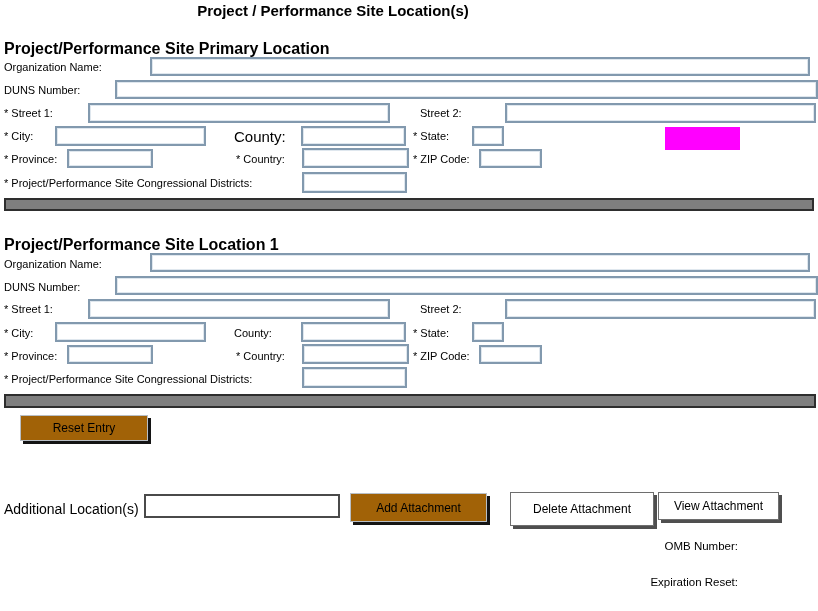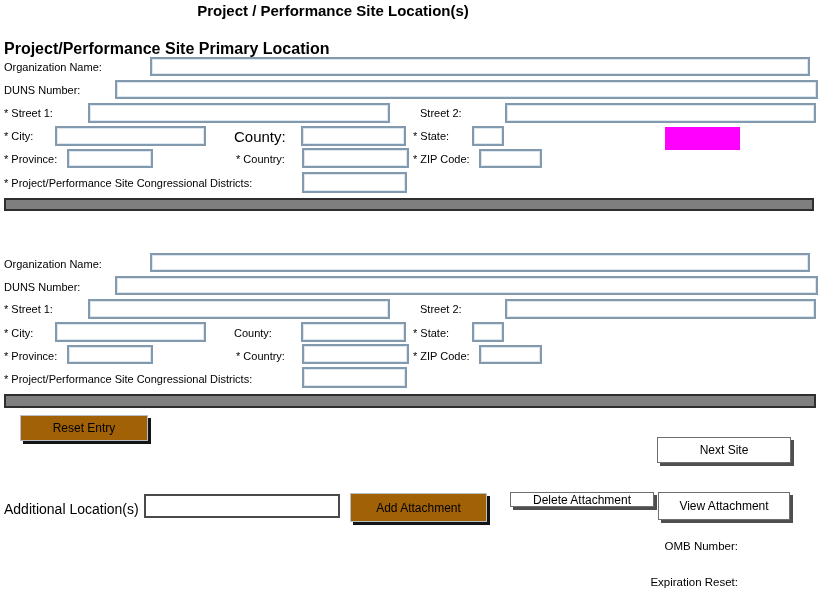--- a/index.html
+++ b/index.html
@@ -57,20 +57,21 @@
   <div class="lbl" style="left:236px;top:153px;">* Country:</div>
   <input class="fld" style="left: 302px; top: 148px; width: 107px; height: 20px;" value="">
   <div class="lbl" style="left:413px;top:153px;">* ZIP Code:</div>
   <input class="fld" style="left: 479px; top: 149px; width: 63px; height: 19px;" value="">
 
   <div class="lbl" style="left:4px;top:177px;">* Project/Performance Site Congressional Districts:</div>
   <input class="fld" style="left: 302px; top: 172px; width: 105px; height: 21px;" value="">
 
   <div class="bar" style="left:4px;top:198px;width:810px;height:13px;"></div>
 
+  <div class="sechead" style="left:4px;top:236px;">Project/Performance Site Location 1</div>
 
   <div class="lbl" style="left:4px;top:258px;">Organization Name:</div>
   <input class="fld" style="left: 150px; top: 253px; width: 660px; height: 19px;" value="">
 
   <div class="lbl" style="left:4px;top:281px;">DUNS Number:</div>
   <input class="fld" style="left: 115px; top: 276px; width: 703px; height: 19px;" value="">
 
   <div class="lbl" style="left:4px;top:303px;">* Street 1:</div>
   <input class="fld" style="left: 88px; top: 299px; width: 302px; height: 20px;" value="">
   <div class="lbl" style="left:420px;top:303px;">Street 2:</div>
@@ -90,25 +91,24 @@
   <div class="lbl" style="left:413px;top:350px;">* ZIP Code:</div>
   <input class="fld" style="left: 479px; top: 345px; width: 63px; height: 19px;" value="">
 
   <div class="lbl" style="left:4px;top:373px;">* Project/Performance Site Congressional Districts:</div>
   <input class="fld" style="left: 302px; top: 367px; width: 105px; height: 21px;" value="">
 
   <div class="bar" style="left:4px;top:394px;width:812px;height:14px;"></div>
 
   <div class="btn btn-blue" style="left:20px;top:415px;width:128px;height:26px;">Reset Entry</div>
 
-  <div class="btn btn-white" style="left:657px;top:437px;width:134px;height:26px;">Next Site</div>
 
   <div class="lbl" style="left:4px;top:501px;font-size:14px;">Additional Location(s)</div>
   <input class="fld-gray" style="left: 144px; top: 494px; width: 196px; height: 24px;" value="">
 
   <div class="btn btn-blue" style="left:350px;top:493px;width:137px;height:29px;">Add Attachment</div>
-  <div class="btn btn-white" style="left:510px;top:492px;width:144px;height:15px;">Delete Attachment</div>
-  <div class="btn btn-white" style="left:658px;top:492px;width:132px;height:28px;">View Attachment</div>
+  <div class="btn btn-white" style="left:510px;top:492px;width:144px;height:34px;">Delete Attachment</div>
+  <div class="btn btn-white" style="left:658px;top:492px;width:121px;height:28px;">View Attachment</div>
 
   <div class="footline" style="left:560px;top:540px;width:178px;">OMB Number:</div>
   <div class="footline" style="left:560px;top:576px;width:178px;">Expiration Reset:</div>
 
 </div>
 
 </body></html>

